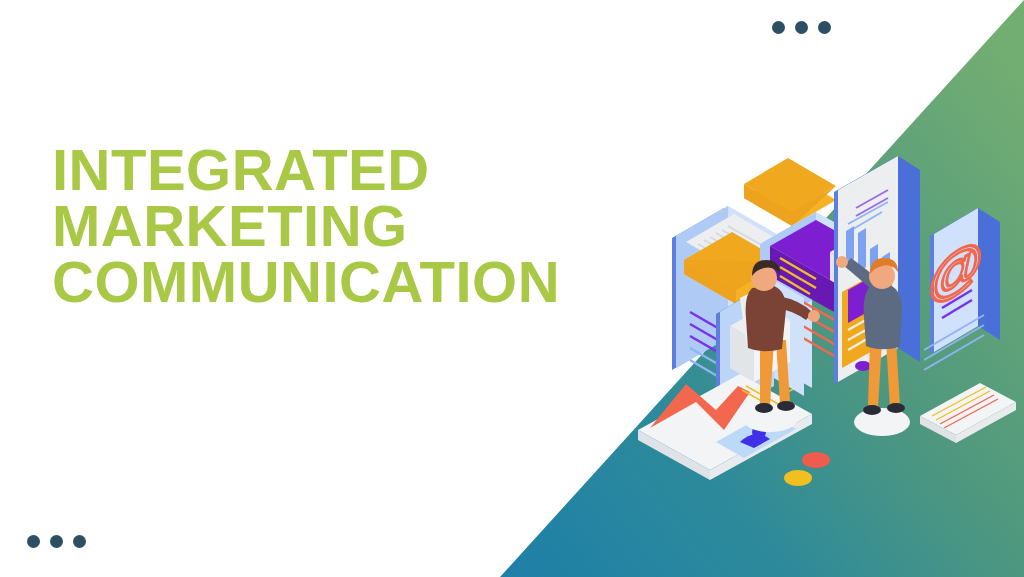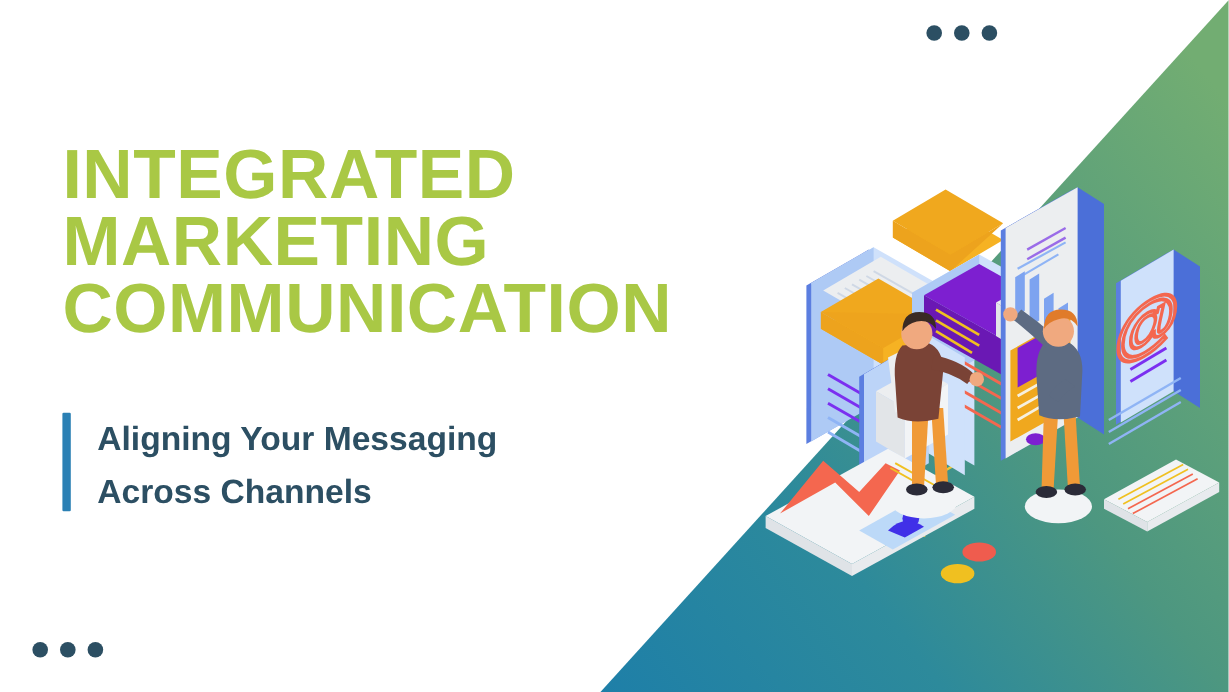--- a/index.html
+++ b/index.html
@@ -41,20 +41,21 @@
   }
   .headline {
     font-family:"Liberation Sans", sans-serif;
     font-weight:bold;
     font-size:58px;
     line-height:56px;
     letter-spacing:0.5px;
     color:#a9c845;
     text-transform:uppercase;
     white-space:pre-line;
+    margin-top:24px;
   }
   .sub-wrap {
     position:absolute;
     left:52px; top:344px;
     display:flex;
     align-items:flex-start;
     gap:22px;
   }
   .accent-bar {
     width:7px;
@@ -106,25 +107,20 @@
     <span class="dot"></span>
     <span class="dot"></span>
   </div>
 
   <div class="text-block">
     <div class="headline">INTEGRATED
 MARKETING
 COMMUNICATION</div>
   </div>
 
-  <div class="sub-wrap">
-    <div class="accent-bar"></div>
-    <div class="subhead">Aligning Your Messaging
-Across Channels</div>
-  </div>
 
   <svg id="illustration" viewBox="0 0 420 400" width="420" height="400">
 
     <g fill="none" stroke="#e8c53c" stroke-width="2">
       <path d="M96 250 L96 278 L150 306 L150 262"></path>
       <path d="M150 120 L196 146 L232 126 L272 148"></path>
       <path d="M150 262 L182 244"></path>
     </g>
 
     <g>

